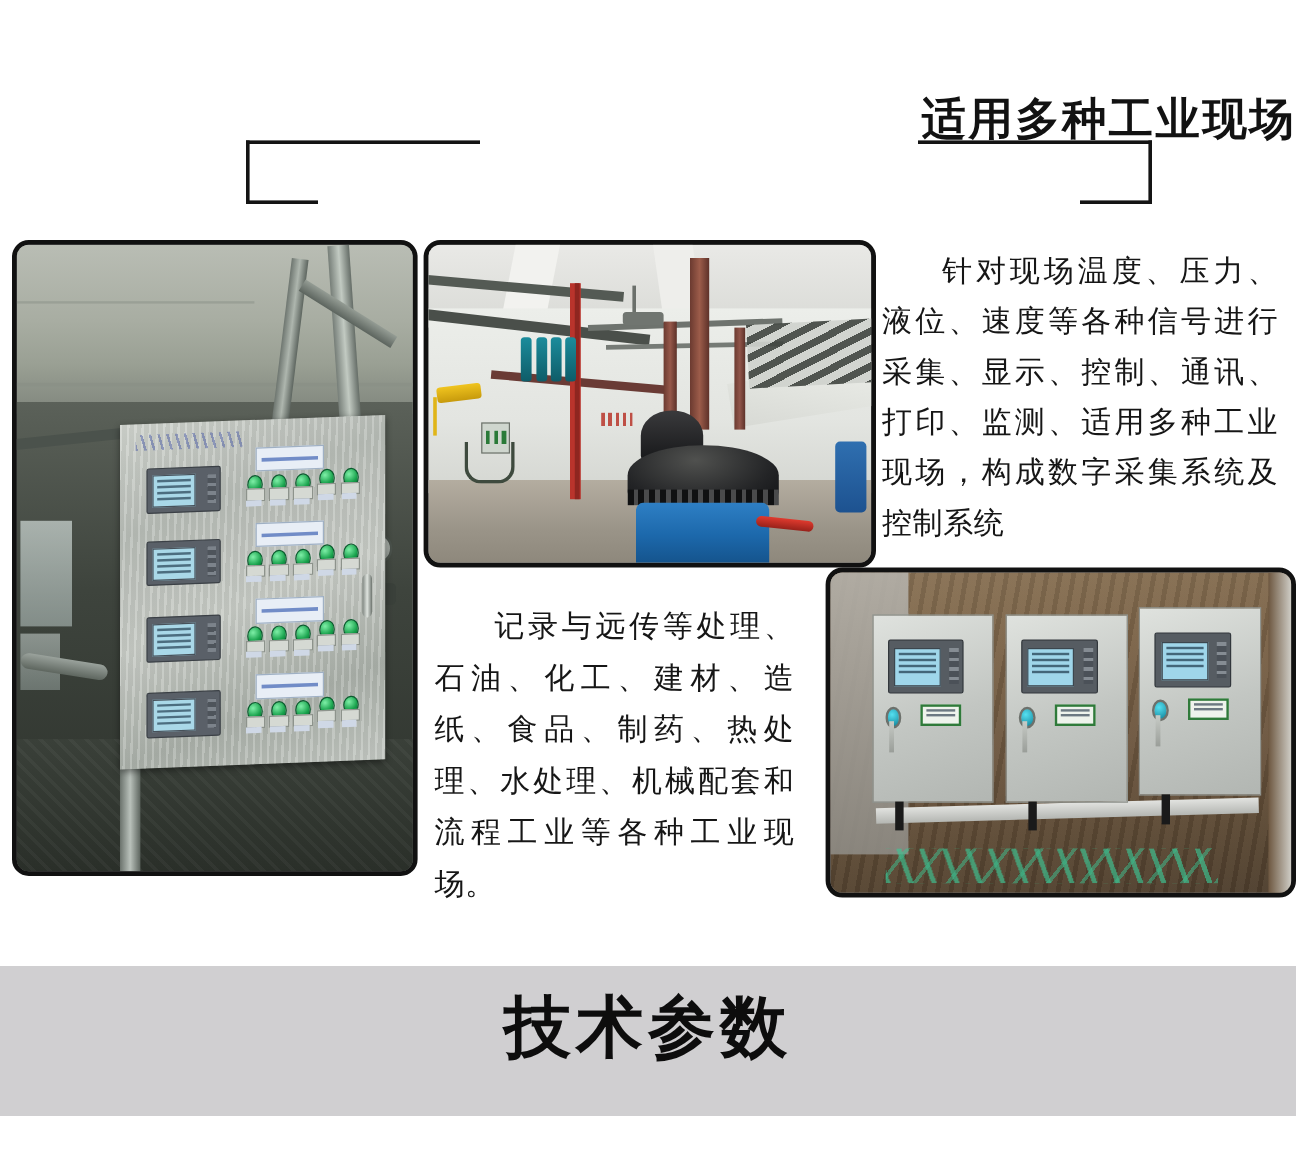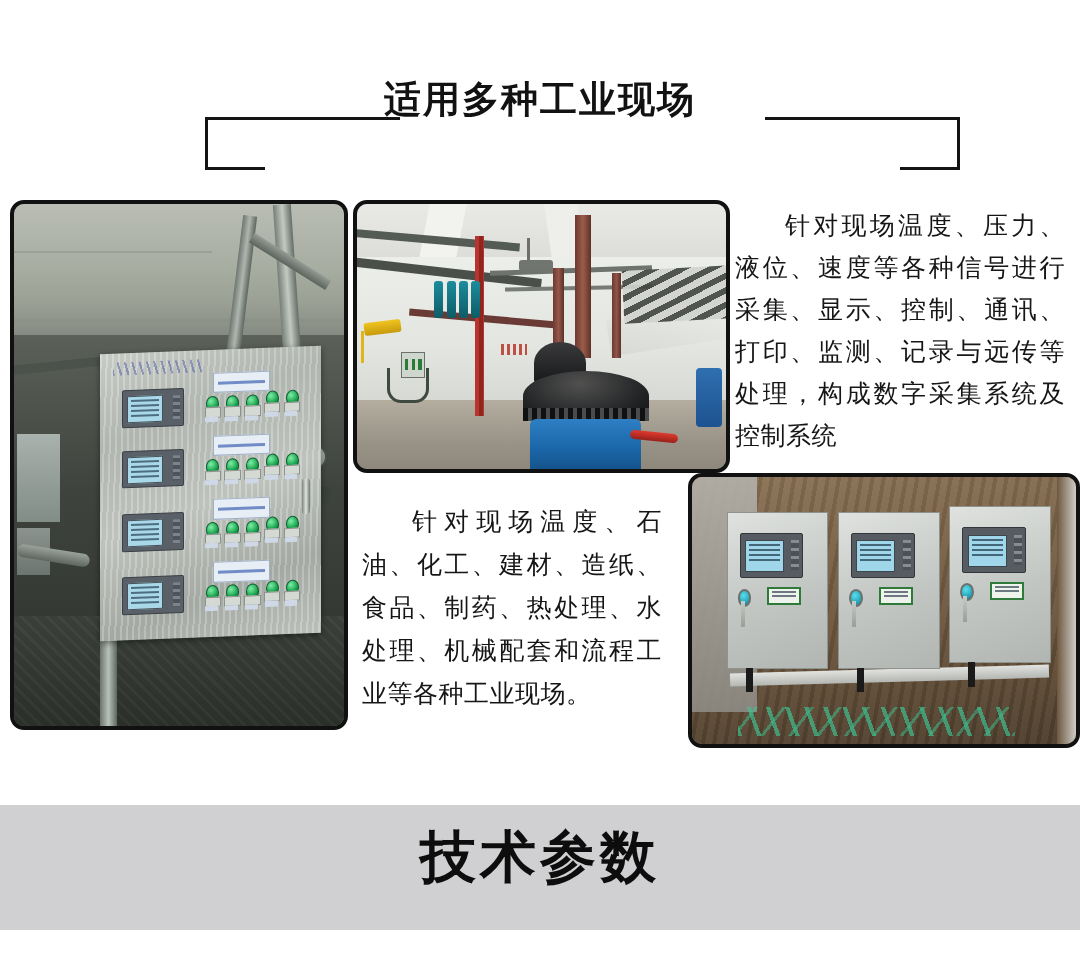--- a/index.html
+++ b/index.html
@@ -6,21 +6,21 @@
   body{
     width:1080px;height:973px;background:#ffffff;
     font-family:"DejaVu Sans","Liberation Sans",sans-serif;
     overflow:hidden;position:relative;
   }
   .page{position:relative;width:1080px;height:973px;}
 
   
   .header{position:absolute;left:0;top:0;width:1080px;height:190px;}
   .hdr-title{
-    position:absolute;left:0;top:78px;width:1080px;text-align:center;
+    position:absolute;left:0;top:78px;width:1080px;text-align:right;
     font-size:37px;font-weight:bold;color:#121212;letter-spacing:2px;
     line-height:44px;white-space:nowrap;
   }
   .hdr-sub{
     position:absolute;left:0;top:130px;width:1080px;text-align:center;
     font-size:25px;font-weight:normal;color:#161616;letter-spacing:1px;
     line-height:34px;white-space:nowrap;
   }
   
   .brk-l-top{position:absolute;left:205px;top:117px;width:195px;height:3px;background:#141414;}
@@ -497,21 +497,21 @@
             <i></i>
             <i></i>
           </div>
         <div class="leg" style="left:18%;"></div>
       </div>
 
       <div class="p3-graf"></div>
     </div>
   </div>
 
-  <div class="txt-right indent">针对现场温度、压力、液位、速度等各种信号进行采集、显示、控制、通讯、打印、监测、记录与远传等处理，构成数字采集系统及控制系统</div>
-
-  <div class="txt-mid indent">针对现场温度、石油、化工、建材、造纸、食品、制药、热处理、水处理、机械配套和流程工业等各种工业现场。</div>
+  <div class="txt-right indent">针对现场温度、压力、液位、速度等各种信号进行采集、显示、控制、通讯、打印、监测、适用多种工业现场，构成数字采集系统及控制系统</div>
+
+  <div class="txt-mid indent">记录与远传等处理、石油、化工、建材、造纸、食品、制药、热处理、水处理、机械配套和流程工业等各种工业现场。</div>
 
   <div class="banner">
     <div class="banner-cn">技术参数</div>
   </div>
 
 </div>
 
 </body></html>

